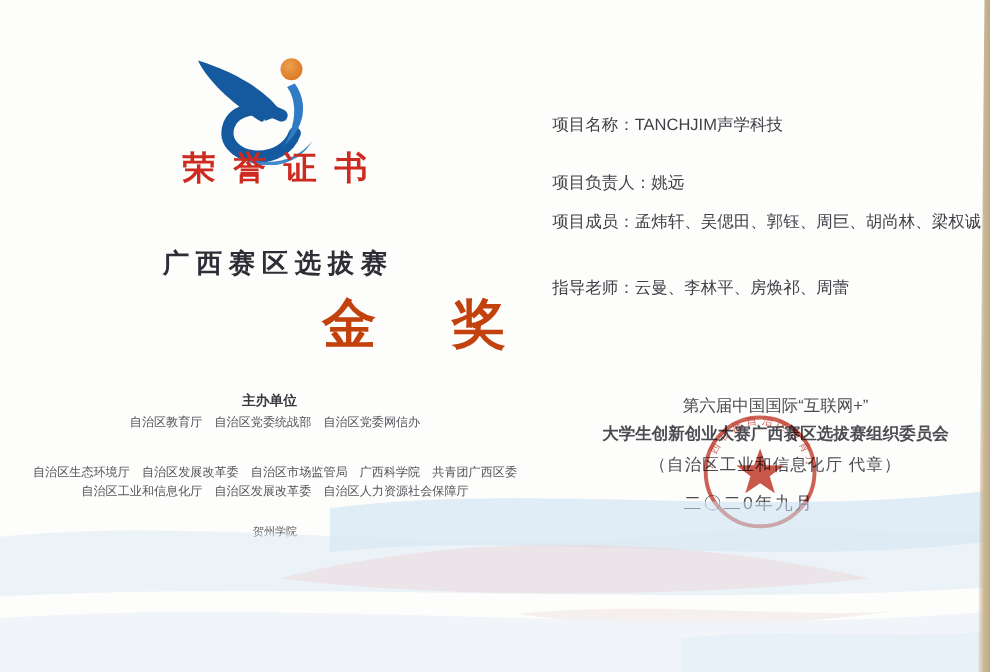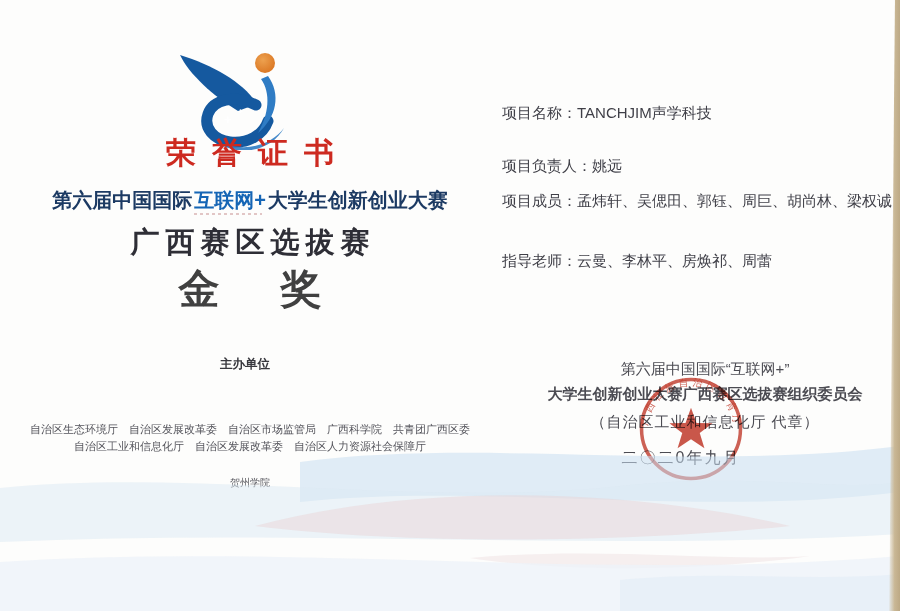--- a/index.html
+++ b/index.html
@@ -30,27 +30,27 @@
   }
   .comp-logo-text{color:#1565b5;position:relative;padding:0 2px;}
   .comp-logo-text::after{
     content:"";position:absolute;left:2px;right:6px;bottom:-4px;height:2px;
     background:repeating-linear-gradient(90deg,#c99 0 3px,transparent 3px 6px);
     opacity:.55;
   }
   .region-line{
     left:30px;top:223px;width:440px;text-align:center;
     font-family:"Liberation Serif", serif;
-    font-size:29px;font-weight:600;color:#2e2e36;
+    font-size:24px;font-weight:600;color:#2e2e36;
     letter-spacing:6px;text-indent:6px;
   }
   .award{
-    left:30px;top:262px;width:440px;text-align:center;
+    left:30px;top:262px;width:440px;text-align:right;
     font-family:"Liberation Serif", serif;
-    font-size:41px;font-weight:bold;color:#404040;
+    font-size:49px;font-weight:bold;color:#c2410c;
     letter-spacing:10px;text-indent:10px;
   }
   .org-heading{
     left:15px;width:460px;text-align:center;
     font-size:12.5px;font-weight:bold;color:#38383e;
   }
   .org-line{
     left:15px;width:470px;text-align:center;
     font-size:11px;color:#54545b;white-space:nowrap;
   }
@@ -104,29 +104,27 @@
     <path d="M88,55 C66,44 45,50 40,64 C35,78 46,90 62,92 C80,94 95,85 100,71" fill="none" stroke="#15599f" stroke-width="11" stroke-linecap="round"></path>
     <path d="M100,26 C113,44 109,67 90,83 C101,64 103,43 93,29 Z" fill="#2f7cc4"></path>
     <path d="M60,95 C82,101 104,94 116,78 C104,100 76,105 58,97 Z" fill="#2f7cc4" opacity="0.9"></path>
     <circle cx="97" cy="13" r="10" fill="url(#ballGrad)"></circle>
     <text x="56" y="74" font-size="13" font-weight="bold" fill="#ffffff">+</text>
     <text x="70" y="64" font-size="8" font-weight="bold" fill="#ffffff">+</text>
   </svg>
 
   <div class="abs cert-title">荣誉证书</div>
 
-  <div class="abs comp-line">
-    <span>第六届中国国际</span><span class="comp-logo-text">互联网+</span><span>大学生创新创业大赛</span>
-  </div>
 
   <div class="abs region-line">广西赛区选拔赛</div>
 
   <div class="abs award">金　奖</div>
 
   <div class="abs org-heading heading-host">主办单位</div>
+  <div class="abs org-line org-line-1">自治区教育厅　自治区党委统战部　自治区党委网信办</div>
   <div class="abs org-line org-line-2">自治区工业和信息化厅　自治区发展改革委　自治区人力资源社会保障厅</div>
   <div class="abs org-line org-line-3">自治区生态环境厅　自治区发展改革委　自治区市场监管局　广西科学院　共青团广西区委</div>
   <div class="abs org-line org-undertaker">贺州学院</div>
 
   <div class="abs info-row row-0">
     <span>项目名称</span><span>：</span><span>TANCHJIM声学科技</span>
   </div>
   <div class="abs info-row row-1">
     <span>项目负责人</span><span>：</span><span>姚远</span>
   </div>

